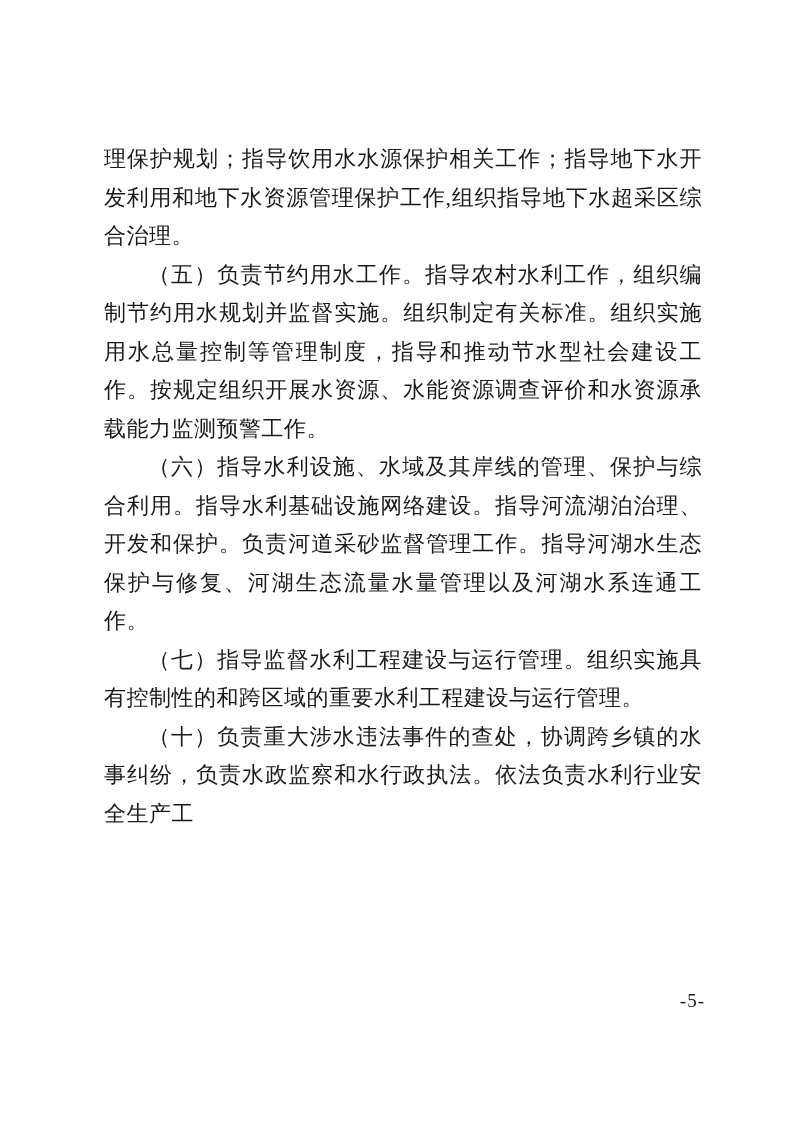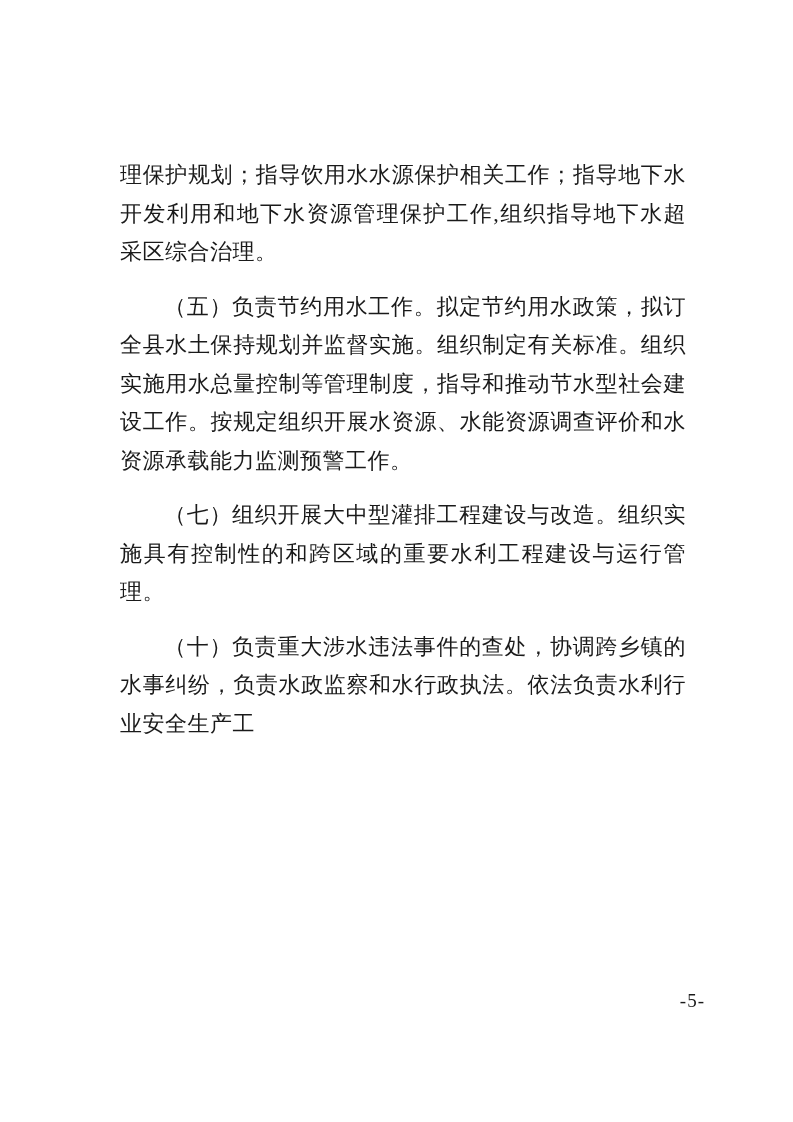--- a/index.html
+++ b/index.html
@@ -21,39 +21,40 @@
     left: 104px;
     top: 140px;
     width: 598px;
     font-size: 22px;
     line-height: 38.5px;
     text-align: justify;
     text-justify: inter-ideograph;
     letter-spacing: 0.5px;
   }
   .text-block p {
-    margin: 16px;
+    margin: 0;
     padding: 0;
   }
   .text-block p.indent {
     text-indent: 2em;
   }
   .page-number {
     position: absolute;
     right: 88px;
     top: 990px;
     font-size: 19px;
     letter-spacing: 1px;
     color: #1a1a1a;
   }
 </style>
 </head>
 <body>
 
 <div class="page">
   <div class="text-block">
     <p>理保护规划；指导饮用水水源保护相关工作；指导地下水开发利用和地下水资源管理保护工作,组织指导地下水超采区综合治理。</p>
-    <p class="indent">（五）负责节约用水工作。拟定节约用水政策，拟订全县水土保持规划并监督实施。组织制定有关标准。组织实施用水总量控制等管理制度，指导和推动节水型社会建设工作。按规定组织开展水资源、水能资源调查评价和水资源承载能力监测预警工作。</p>
-    <p class="indent">（七）组织开展大中型灌排工程建设与改造。组织实施具有控制性的和跨区域的重要水利工程建设与运行管理。</p>
+    <p class="indent">（五）负责节约用水工作。指导农村水利工作，组织编制节约用水规划并监督实施。组织制定有关标准。组织实施用水总量控制等管理制度，指导和推动节水型社会建设工作。按规定组织开展水资源、水能资源调查评价和水资源承载能力监测预警工作。</p>
+    <p class="indent">（六）指导水利设施、水域及其岸线的管理、保护与综合利用。指导水利基础设施网络建设。指导河流湖泊治理、开发和保护。负责河道采砂监督管理工作。指导河湖水生态保护与修复、河湖生态流量水量管理以及河湖水系连通工作。</p>
+    <p class="indent">（七）指导监督水利工程建设与运行管理。组织实施具有控制性的和跨区域的重要水利工程建设与运行管理。</p>
     <p class="indent">（十）负责重大涉水违法事件的查处，协调跨乡镇的水事纠纷，负责水政监察和水行政执法。依法负责水利行业安全生产工</p>
   </div>
   <div class="page-number">-5-</div>
 </div>
 
 </body></html>

